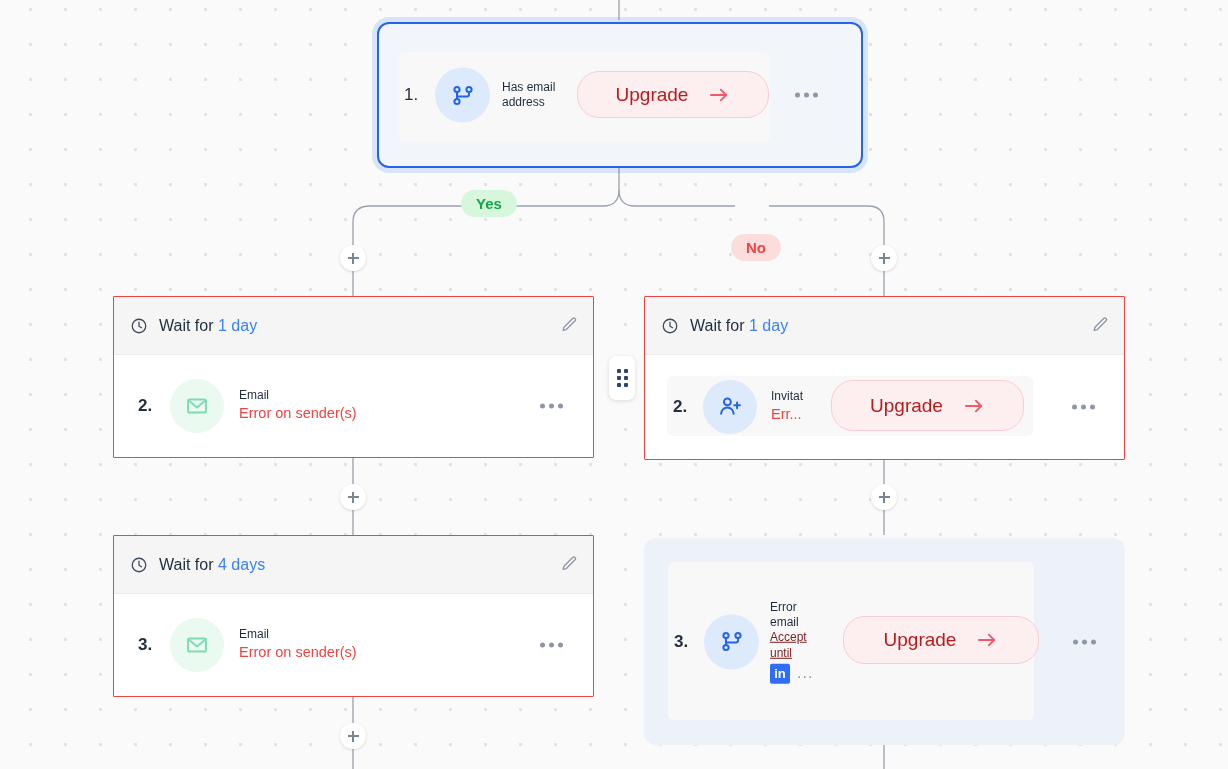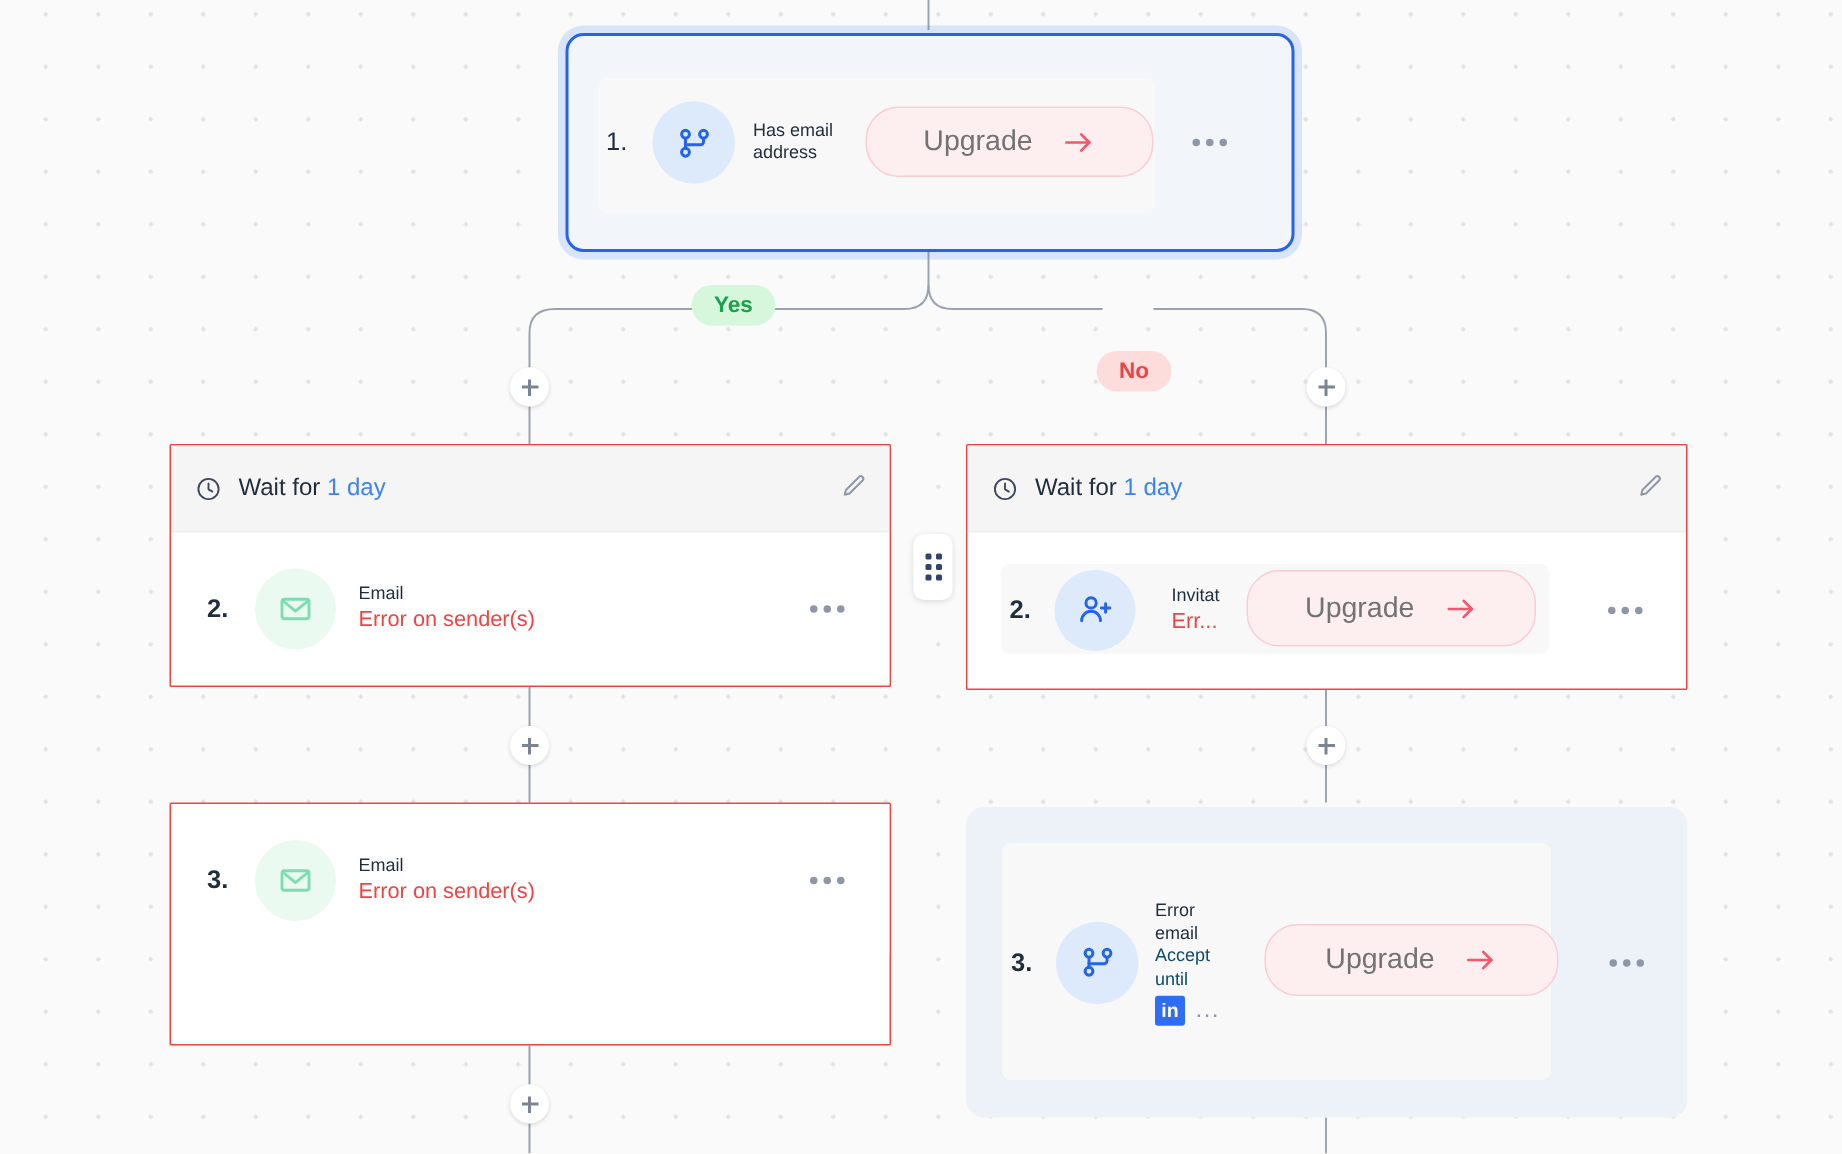--- a/index.html
+++ b/index.html
@@ -95,21 +95,21 @@
     border-radius: 50%;
     background: #8d97a8;
   }
 
   
   .upgrade {
     position: absolute;
     background: #fdeef0;
     border: 1px solid #f8cdd4;
     border-radius: 22px;
-    color: #737373;
+    color: #b91c1c;
     font-size: 19px;
     display: flex;
     align-items: center;
     justify-content: center;
     gap: 20px;
     cursor: pointer;
     white-space: nowrap;
   }
   .upgrade svg { display: block; }
 
@@ -224,21 +224,21 @@
     background: #2f6df6;
     color: #ffffff;
     font-size: 13px;
     font-weight: bold;
     border-radius: 2px;
     vertical-align: middle;
     font-family: "Liberation Sans", sans-serif;
     line-height: 1;
   }
   .ell { color: #8d97a8; font-size: 16px; margin-left: 7px; letter-spacing: 1px; }
-  .link-blue { color: #0c4a6e; }
+  .link-blue { color: #7f1d1d; text-decoration: underline; }
 </style>
 </head>
 <body>
 
 <div id="canvas">
 
   <svg id="connectors" viewBox="0 0 1228 769" xmlns="http://www.w3.org/2000/svg">
     <g fill="none" stroke="#9aa2ad" stroke-width="1.3">
 
       <path d="M619 0 L619 20"></path>
@@ -374,40 +374,55 @@
       <div class="inner-panel" style="position:absolute; left:22px; top:21px; width:366px; height:60px;"></div>
       <div class="step-num" style="position:absolute; left:28px; top:50%; transform:translateY(-50%); font-weight:bold;">2.</div>
       <div class="avatar blue" style="position:absolute; left:58px; top:50%; transform:translateY(-50%); width:54px; height:54px;">
         <svg width="25" height="25" viewBox="0 0 24 24" fill="none" stroke="#2563eb" stroke-width="1.9" stroke-linecap="round" stroke-linejoin="round">
           <circle cx="9" cy="7.6" r="3.3"></circle>
           <path d="M3 19 a6 6 0 0 1 12 0"></path>
           <path d="M18.3 8.2 v5.4"></path>
             <path d="M15.6 10.9 h5.4"></path>
         </svg>
       </div>
-      <div style="position:absolute; left:136px; top:50%; transform:translateY(-50%); width:90px; overflow:hidden;">
+      <div style="position:absolute; left:126px; top:50%; transform:translateY(-50%); width:90px; overflow:hidden;">
         <div class="node-title">Invitat</div>
         <div class="node-sub">Err...</div>
       </div>
       <div class="upgrade" style="left:186px; top:25px; width:193px; height:51px;">
         <span>Upgrade</span>
         <svg width="22" height="18" viewBox="0 0 24 20" fill="none" stroke="#f4566c" stroke-width="2" stroke-linecap="round" stroke-linejoin="round">
           <path d="M3 10 h17"></path>
             <path d="M14 4 l6 6 -6 6"></path>
         </svg>
       </div>
       <div class="dots-menu" style="right:29px; top:50%; transform:translateY(-50%);">
         <i></i>
           <i></i>
           <i></i>
       </div>
     </div>
   </div>
 
   <div class="wait-card" style="left:113px; top:535px; width:481px; height:162px;">
+    <div class="wait-head">
+      <svg width="18" height="18" viewBox="0 0 24 24" fill="none" stroke="#3e4a5c" stroke-width="1.7" stroke-linecap="round" stroke-linejoin="round">
+        <circle cx="12" cy="12" r="9"></circle>
+          <path d="M12 7 v5.3 l3.4 2"></path>
+      </svg>
+      <span class="wait-label">
+        <span>Wait for</span>
+        <span class="wait-value">4 days</span>
+      </span>
+      <span class="edit-btn">
+        <svg width="19" height="19" viewBox="0 0 24 24" fill="none" stroke="#8d97a8" stroke-width="1.7" stroke-linecap="round" stroke-linejoin="round">
+          <path d="M4 20 l1-4 L16 5 a2 2 0 0 1 3 3 L8 19 z"></path>
+        </svg>
+      </span>
+    </div>
     <div class="wait-body">
       <div class="step-num" style="position:absolute; left:24px; top:50%; transform:translateY(-50%); font-weight:bold;">3.</div>
       <div class="avatar green" style="position:absolute; left:56px; top:50%; transform:translateY(-50%); width:54px; height:54px;">
         <svg width="24" height="24" viewBox="0 0 24 24" fill="none" stroke="#7ddcb0" stroke-width="1.9" stroke-linecap="round" stroke-linejoin="round">
           <rect x="3" y="5.5" width="18" height="13" rx="1.6"></rect>
           <path d="M3.6 6.5 L12 13.4 L20.4 6.5"></path>
         </svg>
       </div>
       <div style="position:absolute; left:125px; top:50%; transform:translateY(-50%);">
         <div class="node-title">Email</div>

